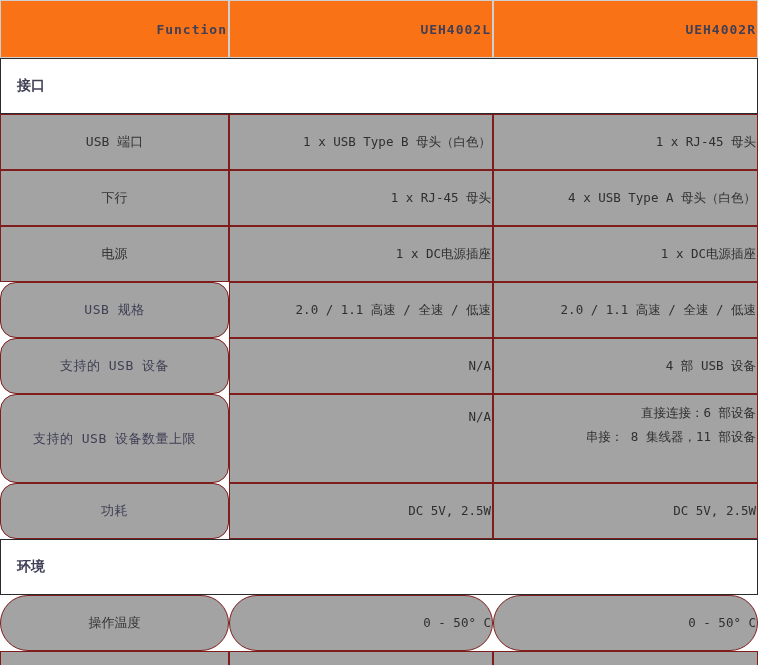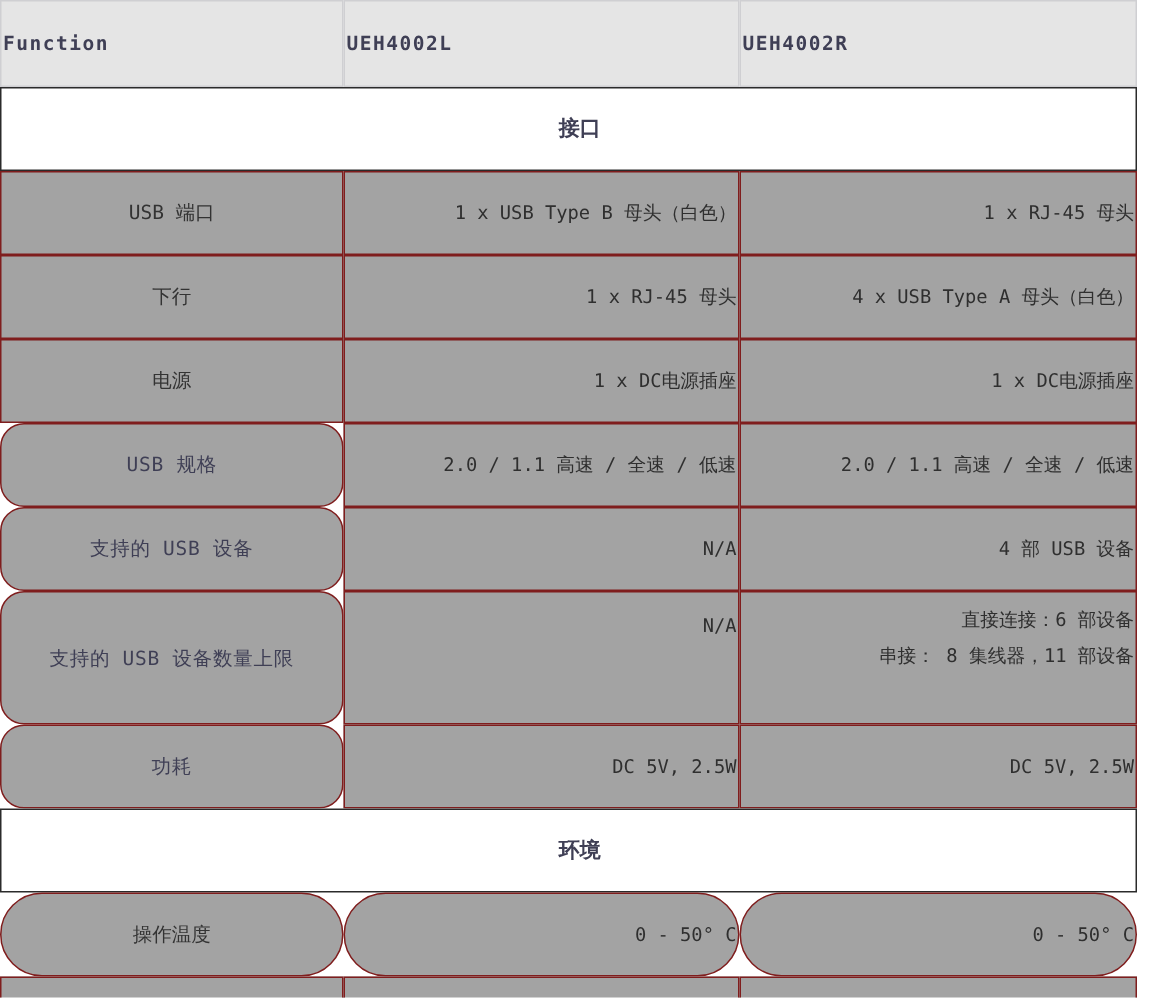--- a/index.html
+++ b/index.html
@@ -22,45 +22,44 @@
     table-layout: fixed;
   }
 
   
   col.c-function { width: 229px; }
   col.c-left     { width: 264px; }
   col.c-right    { width: 265px; }
 
   
   .hdr-cell {
-    background: #e5e5e5;
+    background: #f97316;
     border: 1px solid #cfcfd2;
     height: 54px;
-    text-align: left;
+    text-align: right;
     vertical-align: middle;
     font-weight: bold;
     font-size: 13px;
     letter-spacing: 1px;
     color: #3f3f55;
     font-family: "DejaVu Sans Mono", "Liberation Mono", monospace;
   }
 
   
   .section-row td {
     border: 1px solid #2b2b2b;
     border-top-width: 1px;
     height: 52px;
     vertical-align: middle;
     padding-left: 16px;
     font-weight: bold;
     font-size: 14px;
     color: #3f3f55;
     background: #ffffff;
     font-family: "DejaVu Sans", "Liberation Sans", sans-serif;
-    text-align: center;
   }
 
   
   .data-row td {
     border: 1px solid #7f1d1d;
     background: #a3a3a3;
     vertical-align: middle;
   }
 
   td.label {

